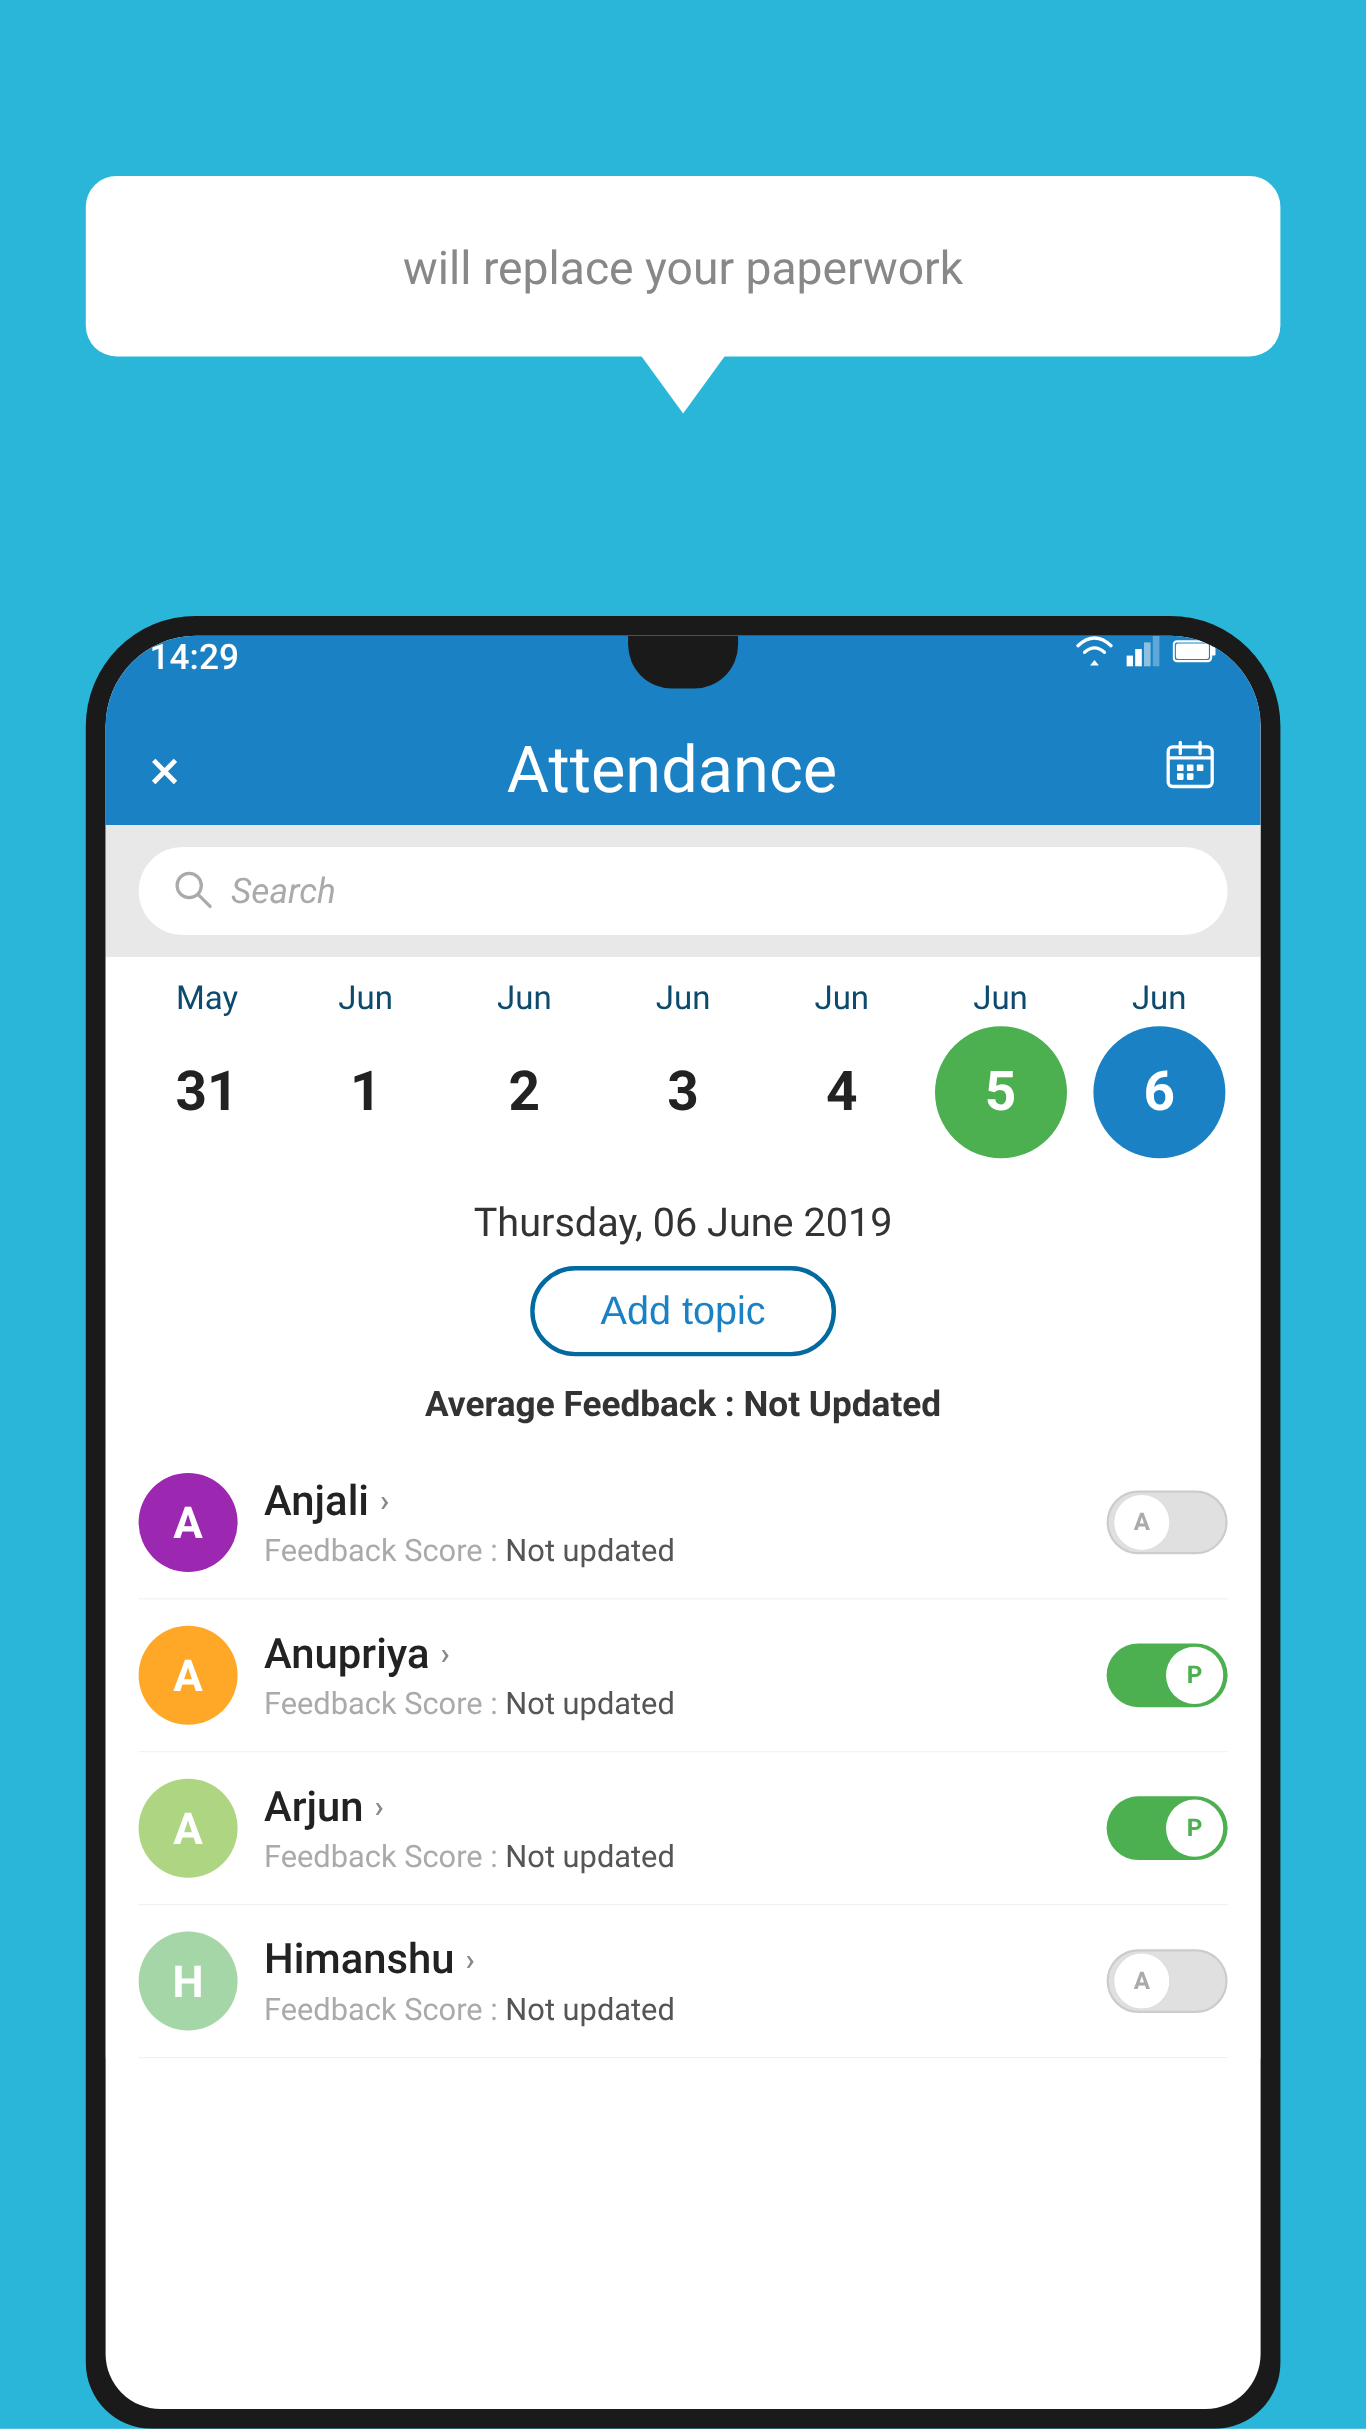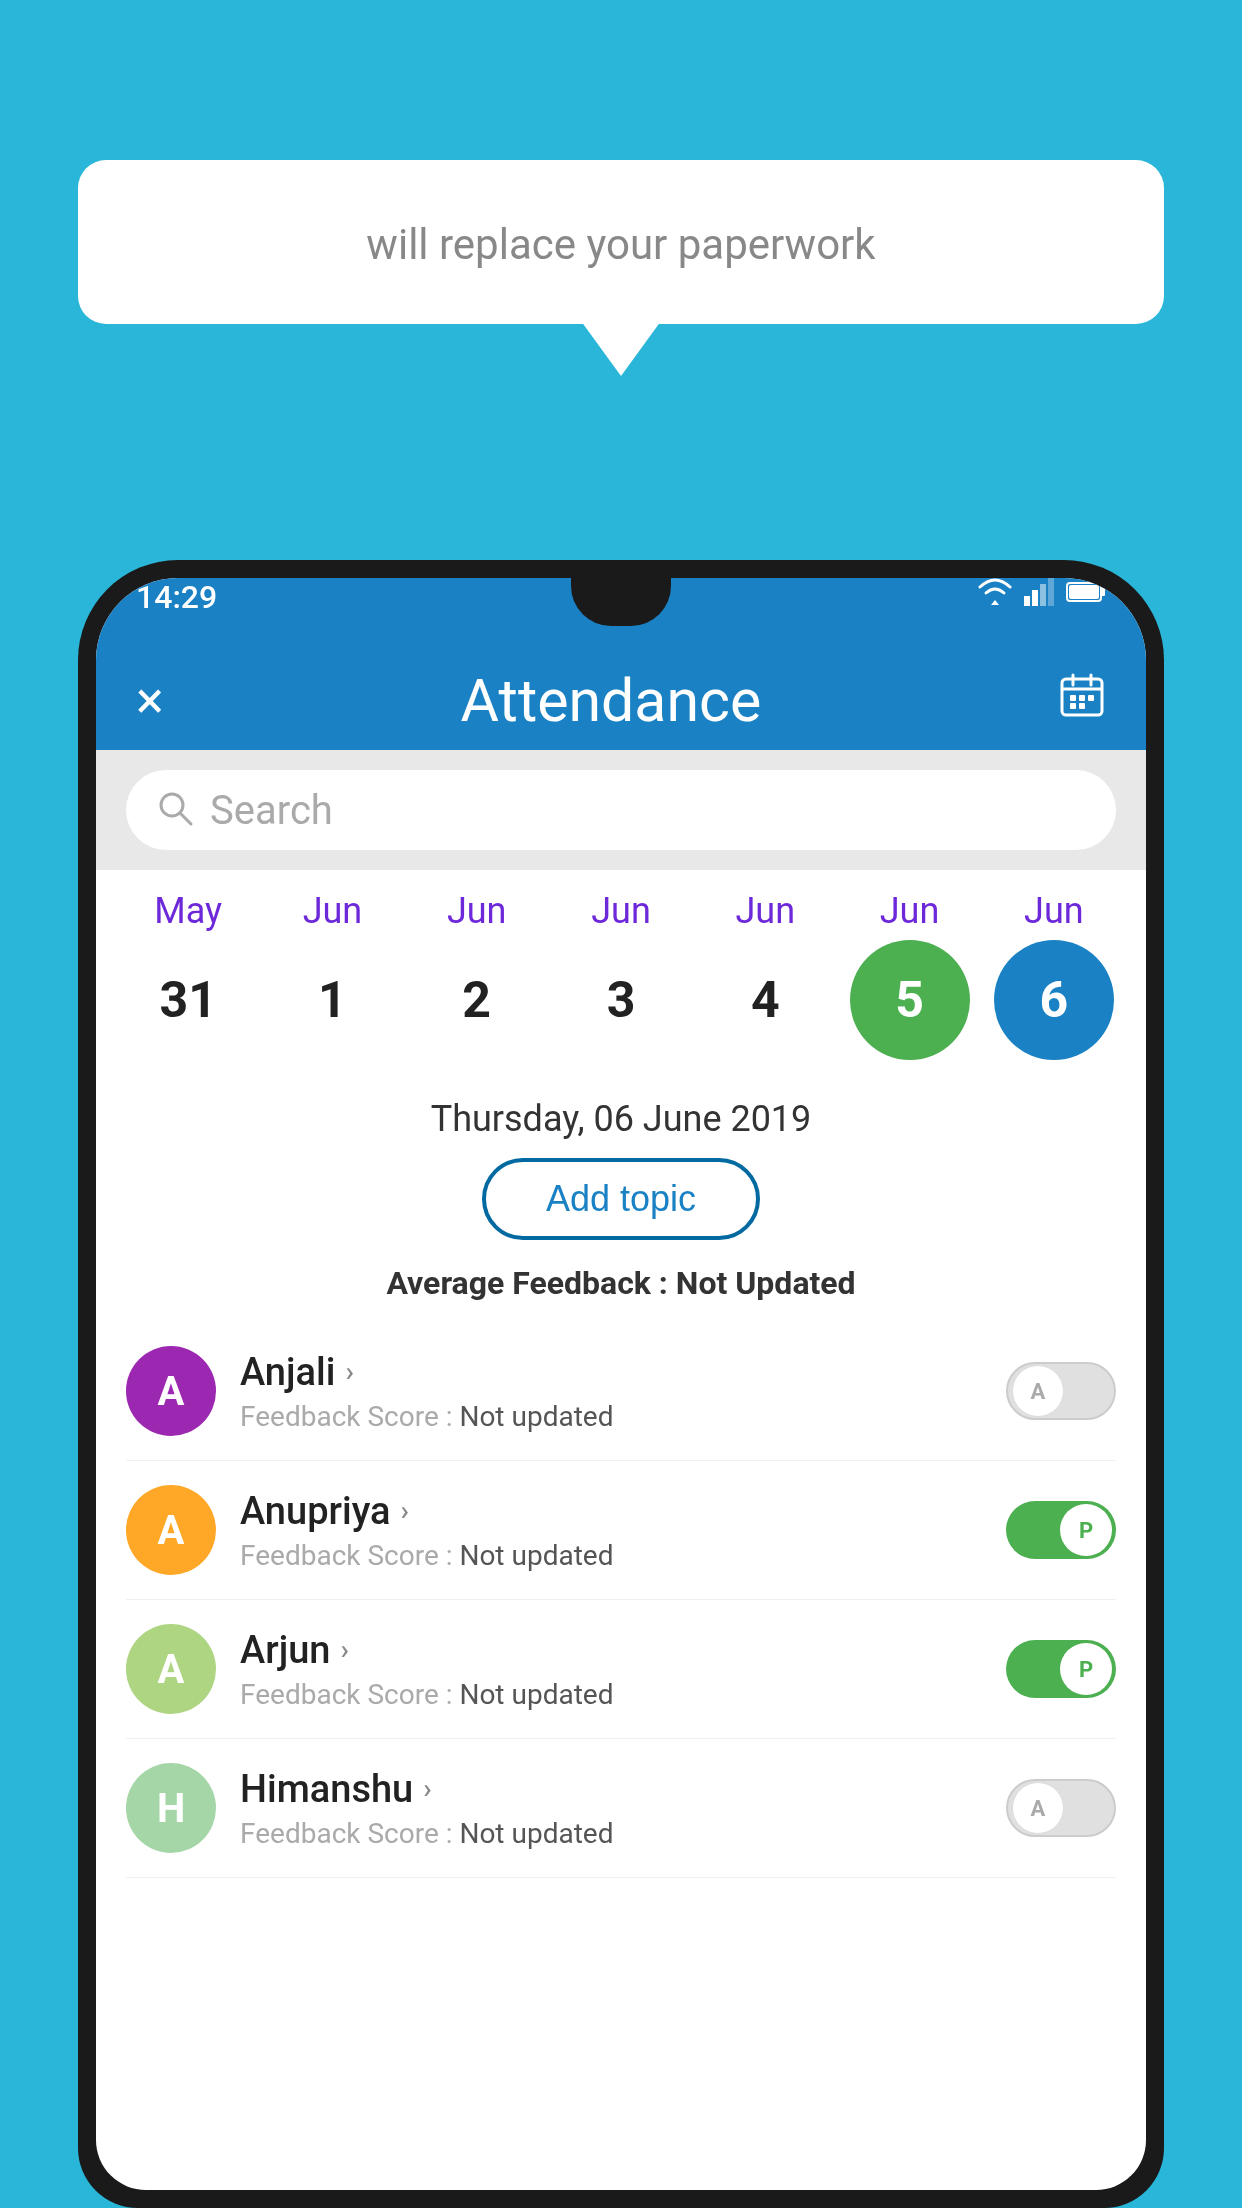--- a/index.html
+++ b/index.html
@@ -127,37 +127,38 @@
     .search-bar {
       background: white;
       border-radius: 50px;
       height: 80px;
       display: flex;
       align-items: center;
       padding: 0 30px;
       gap: 16px;
     }
     .search-input-text {
-      font-size: 40px;
+      font-size: 32px;
       color: #aaa;
+      font-style: italic;
     }
 
     
     .calendar-strip {
       background: white;
       padding: 20px 20px 10px;
     }
     .calendar-months {
       display: flex;
       justify-content: space-around;
       margin-bottom: 8px;
     }
     .calendar-month {
-      font-size: 36px;
-      color: #6d28d9;
+      font-size: 30px;
+      color: #0c4a6e;
       width: 120px;
       text-align: center;
     }
     .calendar-dates {
       display: flex;
       justify-content: space-around;
       align-items: center;
     }
     .calendar-date {
       width: 120px;

